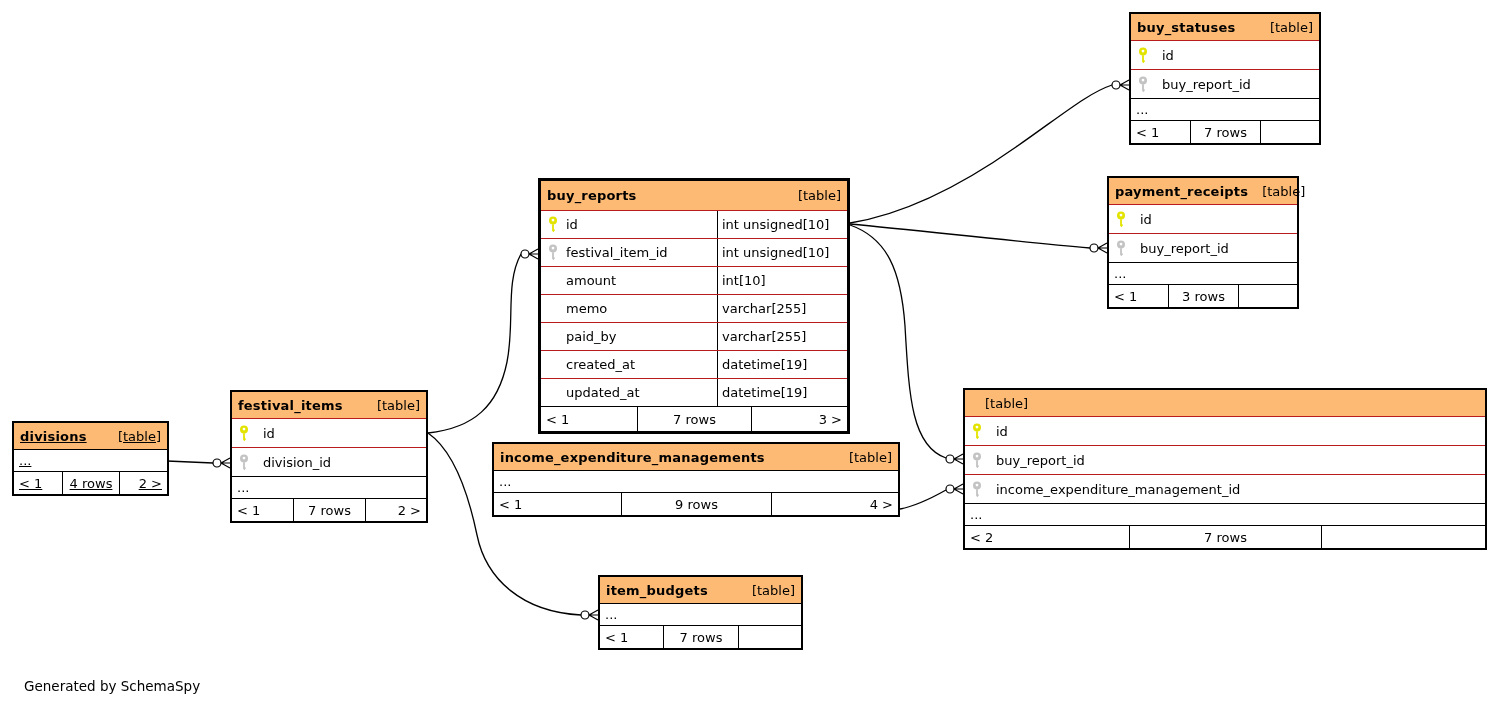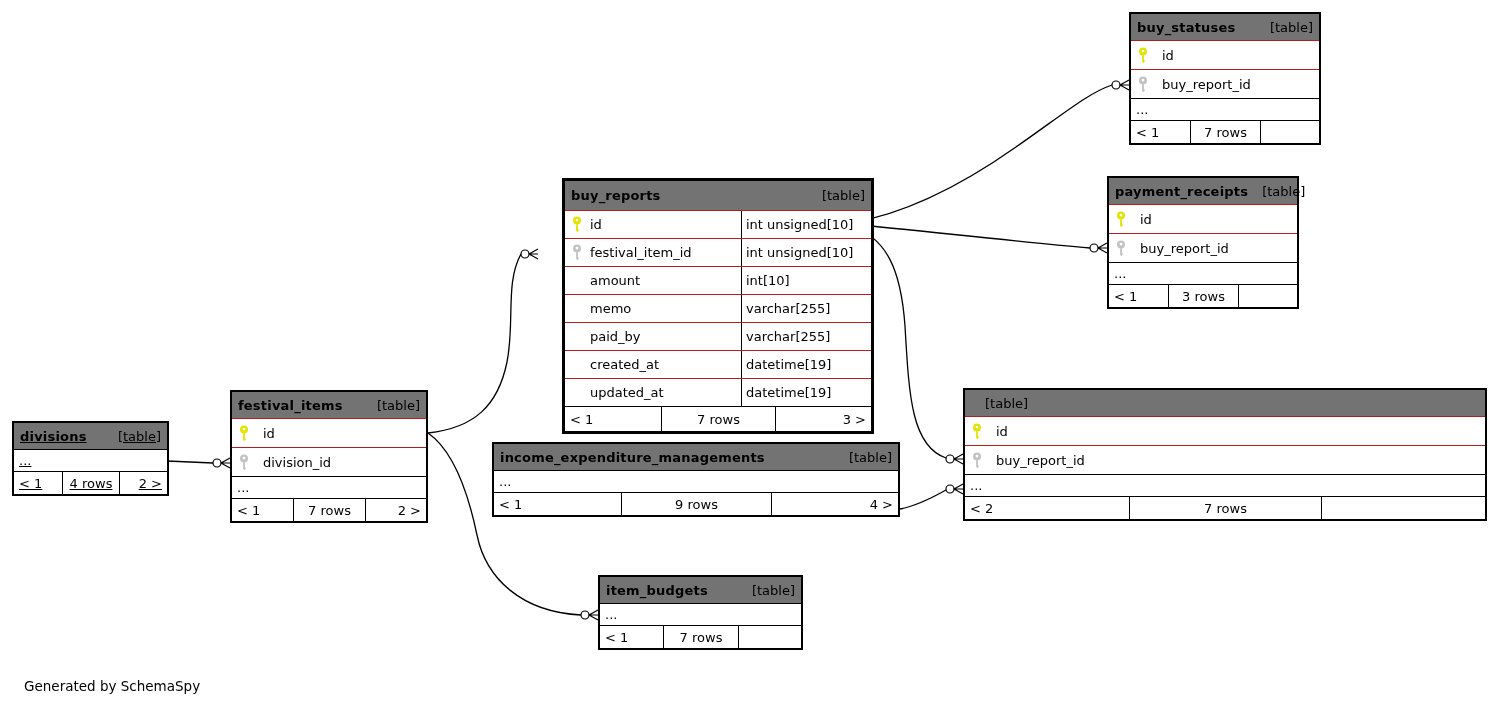--- a/index.html
+++ b/index.html
@@ -2,21 +2,21 @@
 <html><head>
 <meta charset="utf-8">
 <style>
   html,body{margin:0;padding:0;background:#ffffff;}
   body{font-family:"DejaVu Sans","Liberation Sans",sans-serif;color:#000;}
   .canvas{position:relative;width:1501px;height:707px;background:#fff;overflow:hidden;}
   .edges{position:absolute;left:0;top:0;pointer-events:none;}
 
   .tbl{position:absolute;box-sizing:border-box;border:2px solid #000;background:#fff;font-size:13px;line-height:1;}
   .tbl.focal{border-width:3px;}
-  .hdr{display:flex;justify-content:space-between;align-items:center;background:#737373;height:26px;padding:0 6px;box-sizing:border-box;}
+  .hdr{display:flex;justify-content:space-between;align-items:center;background:#fdba74;height:26px;padding:0 6px;box-sizing:border-box;}
   .focal .hdr{height:29px;}
   .tname{font-weight:bold;letter-spacing:.2px;}
   .ttag{margin-left:14px;}
   .row{display:flex;align-items:center;border-top:1px solid #b91c1c;height:29px;padding-left:6px;box-sizing:border-box;}
   .focal .row{height:28px;}
   .keyic{width:12px;height:17px;display:inline-flex;flex:0 0 12px;}
   .cname{margin-left:13px;flex:1;}
   .ctype{width:130px;flex:0 0 130px;align-self:stretch;display:flex;align-items:center;border-left:1px solid #000;padding-left:4px;box-sizing:border-box;}
   .ell{border-top:1px solid #000;height:22px;display:flex;align-items:center;padding-left:5px;box-sizing:border-box;}
   .foot{border-top:1px solid #000;height:23px;display:grid;grid-template-columns:1fr 1.18fr 1fr;box-sizing:border-box;}
@@ -140,21 +140,21 @@
       <span class="cname">buy_report_id</span>
     </div>
     <div class="ell">...</div>
     <div class="foot">
       <span class="fl">&lt; 1</span>
       <span class="fc">3 rows</span>
       <span class="fr"></span>
     </div>
   </div>
 
-  <div class="tbl focal" style="left:562px;top:178px;width:312px;">
+  <div class="tbl focal" style="left:538px;top:178px;width:312px;">
     <div class="hdr">
       <span class="tname">buy_reports</span>
       <span class="ttag">[table]</span>
     </div>
     <div class="row">
       <span class="keyic">
           <svg width="12" height="17" viewBox="0 0 12 17">
             <circle class="kh-pk" cx="6" cy="4.5" r="4"></circle>
             <circle class="khole" cx="6" cy="4.1" r="1.4"></circle>
             <path class="ks-pk" d="M5.1 8.2 L6.9 8.2 L6.9 12.9 L8.1 13.9 L6.4 16.3 L5.1 14.8 Z"></path>
@@ -223,20 +223,30 @@
     <div class="row">
       <span class="keyic">
           <svg width="12" height="17" viewBox="0 0 12 17">
             <circle class="kh-fk" cx="6" cy="4.5" r="4"></circle>
             <circle class="khole" cx="6" cy="4.1" r="1.4"></circle>
             <path class="ks-fk" d="M5.1 8.2 L6.9 8.2 L6.9 12.9 L8.1 13.9 L6.4 16.3 L5.1 14.8 Z"></path>
           </svg>
         </span>
       <span class="cname">buy_report_id</span>
     </div>
+    <div class="row">
+      <span class="keyic">
+          <svg width="12" height="17" viewBox="0 0 12 17">
+            <circle class="kh-fk" cx="6" cy="4.5" r="4"></circle>
+            <circle class="khole" cx="6" cy="4.1" r="1.4"></circle>
+            <path class="ks-fk" d="M5.1 8.2 L6.9 8.2 L6.9 12.9 L8.1 13.9 L6.4 16.3 L5.1 14.8 Z"></path>
+          </svg>
+        </span>
+      <span class="cname">income_expenditure_management_id</span>
+    </div>
     <div class="ell">...</div>
     <div class="foot">
       <span class="fl">&lt; 2</span>
       <span class="fc">7 rows</span>
       <span class="fr"></span>
     </div>
   </div>
 
   <div class="tbl" style="left:492px;top:442px;width:408px;">
     <div class="hdr">

